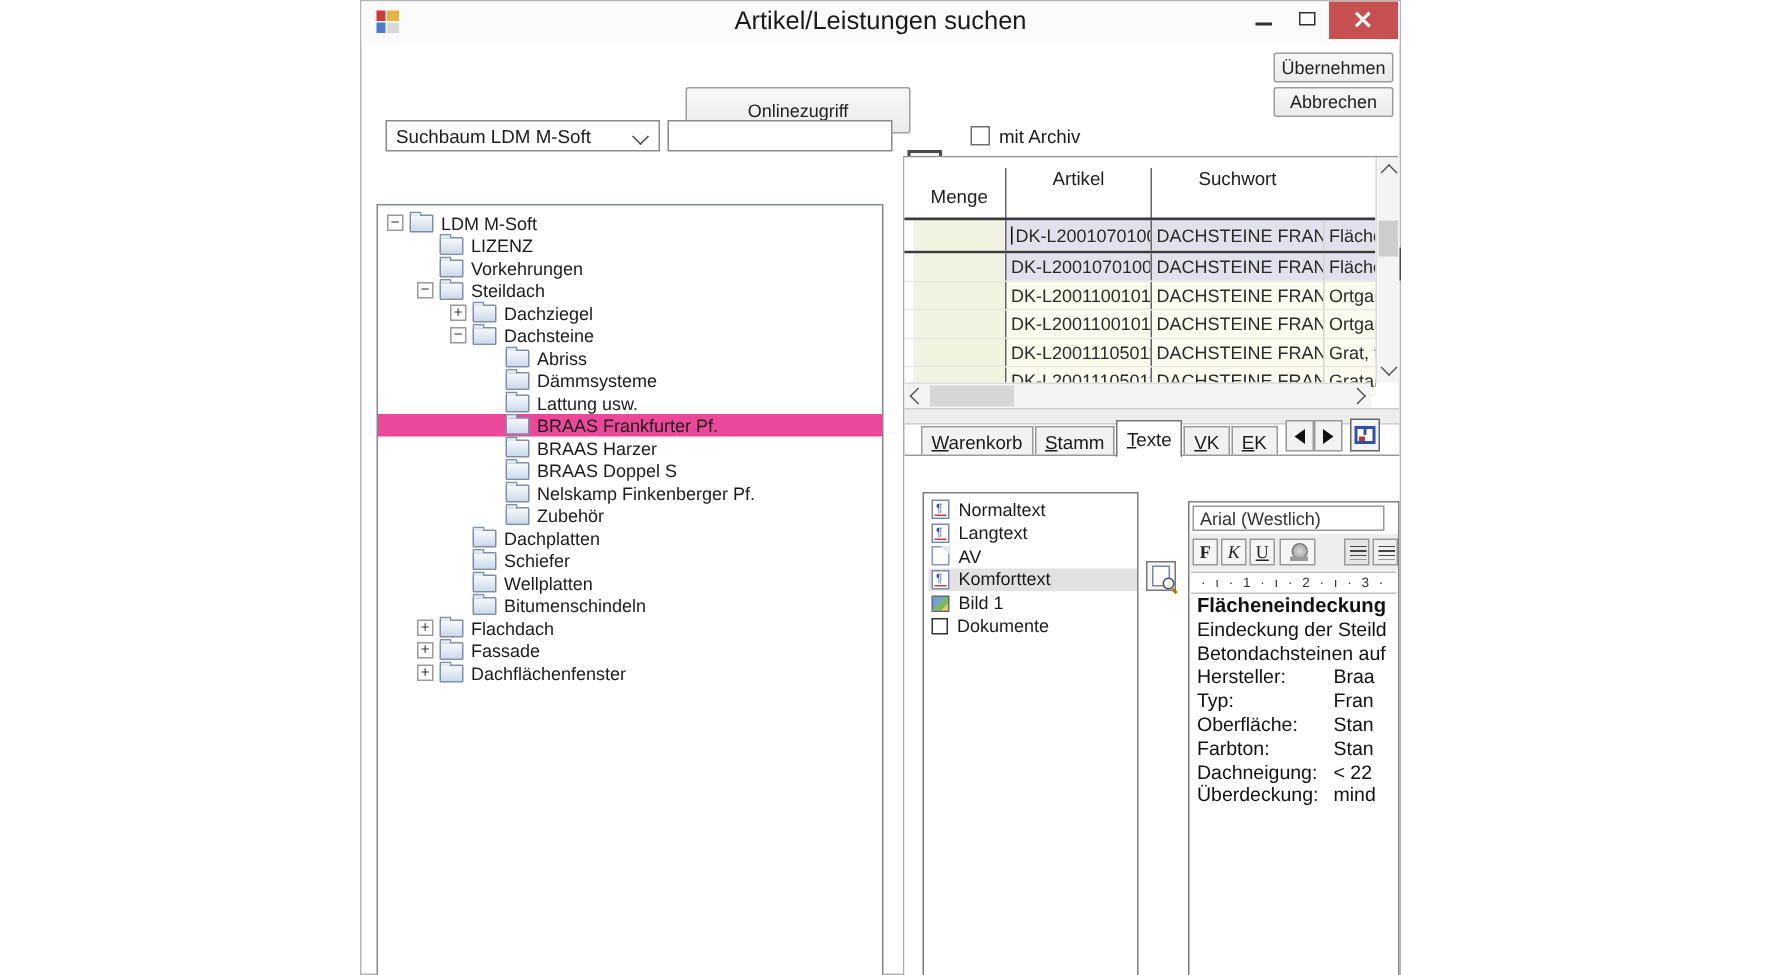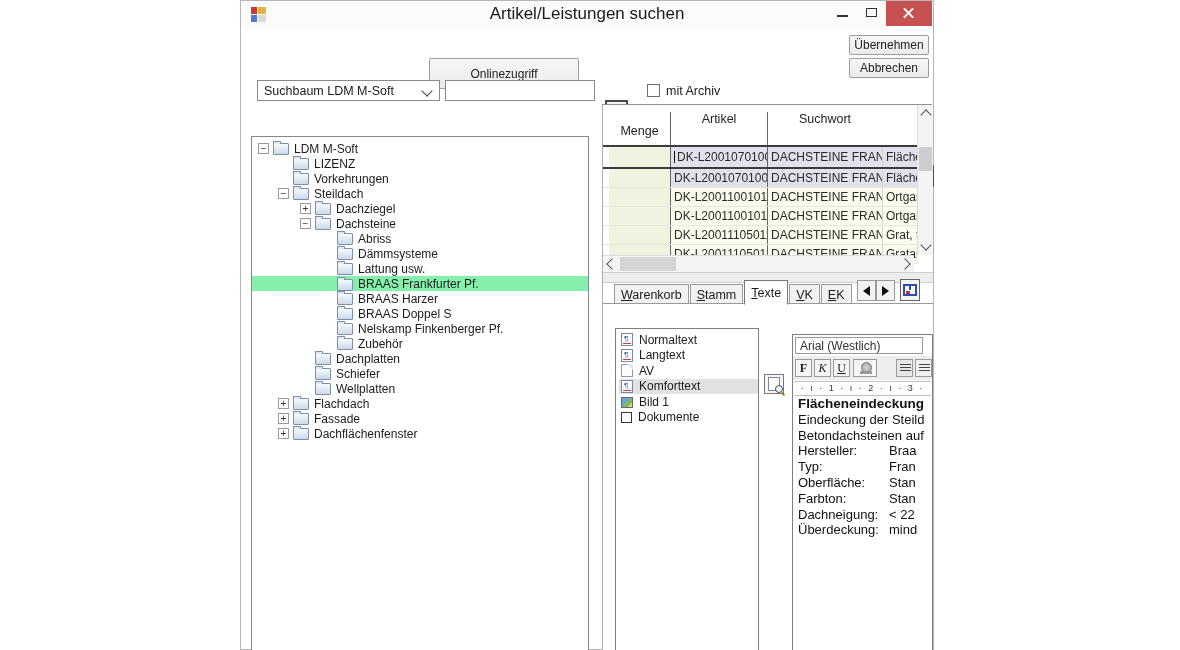--- a/index.html
+++ b/index.html
@@ -52,21 +52,21 @@
                      border-radius:50%;background:rgba(255,255,230,.8);}
   .loupe-page::before{content:"";position:absolute;right:-6px;bottom:-5px;width:4px;height:2px;background:#a67c00;transform:rotate(45deg);}
 
   
   .treepanel{position:absolute;left:10px;top:135px;width:338px;height:515px;background:#fff;
              border:1px solid #828790;box-sizing:border-box;overflow:hidden;padding-top:4px;}
   .ti{height:15px;display:flex;align-items:center;font-size:12px;white-space:nowrap;}
   .ti.l0{padding-left:6px;} .ti.l1{padding-left:26px;} .ti.l2{padding-left:48px;} .ti.l3{padding-left:70px;}
   .ti:not(.plus):not(.minus){padding-left:calc(var(--pl) + 15px);}
   .ti.l0{--pl:6px;} .ti.l1{--pl:26px;} .ti.l2{--pl:48px;} .ti.l3{--pl:70px;}
-  .ti.sel{background:#86efac;align-items:flex-end;}
+  .ti.sel{background:#ec4899;}
   .box{width:11px;height:11px;border:1px solid #9a9a9a;background:#fff;box-sizing:border-box;display:none;
        align-items:center;justify-content:center;font-size:10px;line-height:9px;color:#333;margin-right:4px;flex:none;}
   .ti.plus .box,.ti.minus .box{display:flex;}
   .ti.plus .box::before{content:"+";margin-top:-1px;}
   .ti.minus .box::before{content:"−";margin-top:-1px;}
   .fold{width:14px;height:10px;background:linear-gradient(#f6fafd,#ccd9ea);border:1px solid #7d90a8;
         border-radius:1px;margin:1px 5px 0 0;position:relative;flex:none;}
   .fold::before{content:"";position:absolute;left:-1px;top:-3px;width:6px;height:2px;background:#dfe9f3;
                 border:1px solid #7d90a8;border-bottom:none;border-radius:1px 1px 0 0;}
 
@@ -182,21 +182,21 @@
           </div>
         <div class="closebtn">
             <span class="x1"></span>
             <span class="x2"></span>
           </div>
       </div>
     </div>
 
     <div class="btn abs" style="left:608px;top:34px;width:80px;height:20px;">Übernehmen</div>
     <div class="btn abs" style="left:608px;top:57px;width:80px;height:20px;">Abbrechen</div>
-    <div class="btn abs" style="left:188px;top:57px;width:150px;height:31px;">Onlinezugriff</div>
+    <div class="btn abs" style="left:216px;top:57px;width:150px;height:31px;">Onlinezugriff</div>
 
     <div class="combo abs" style="left:16px;top:79px;width:183px;height:21px;">
       <span>Suchbaum LDM M-Soft</span>
       <span class="chev"></span>
     </div>
     <div class="input abs" style="left:204px;top:79px;width:150px;height:21px;"></div>
     <div class="iconbtn border-dark abs" style="left:364px;top:78px;width:23px;height:22px;">
       <span class="page-ic">
           <span class="refresh-glyph">↻</span>
         </span>
@@ -296,20 +296,25 @@
         </div>
         <div class="ti l2">
 
           <span class="fold"></span>
           <span class="lbl">Schiefer</span>
         </div>
         <div class="ti l2">
 
           <span class="fold"></span>
           <span class="lbl">Wellplatten</span>
+        </div>
+        <div class="ti l2">
+
+          <span class="fold"></span>
+          <span class="lbl">Bitumenschindeln</span>
         </div>
         <div class="ti l1 plus">
           <span class="box"></span>
           <span class="fold"></span>
           <span class="lbl">Flachdach</span>
         </div>
         <div class="ti l1 plus">
           <span class="box"></span>
           <span class="fold"></span>
           <span class="lbl">Fassade</span>

